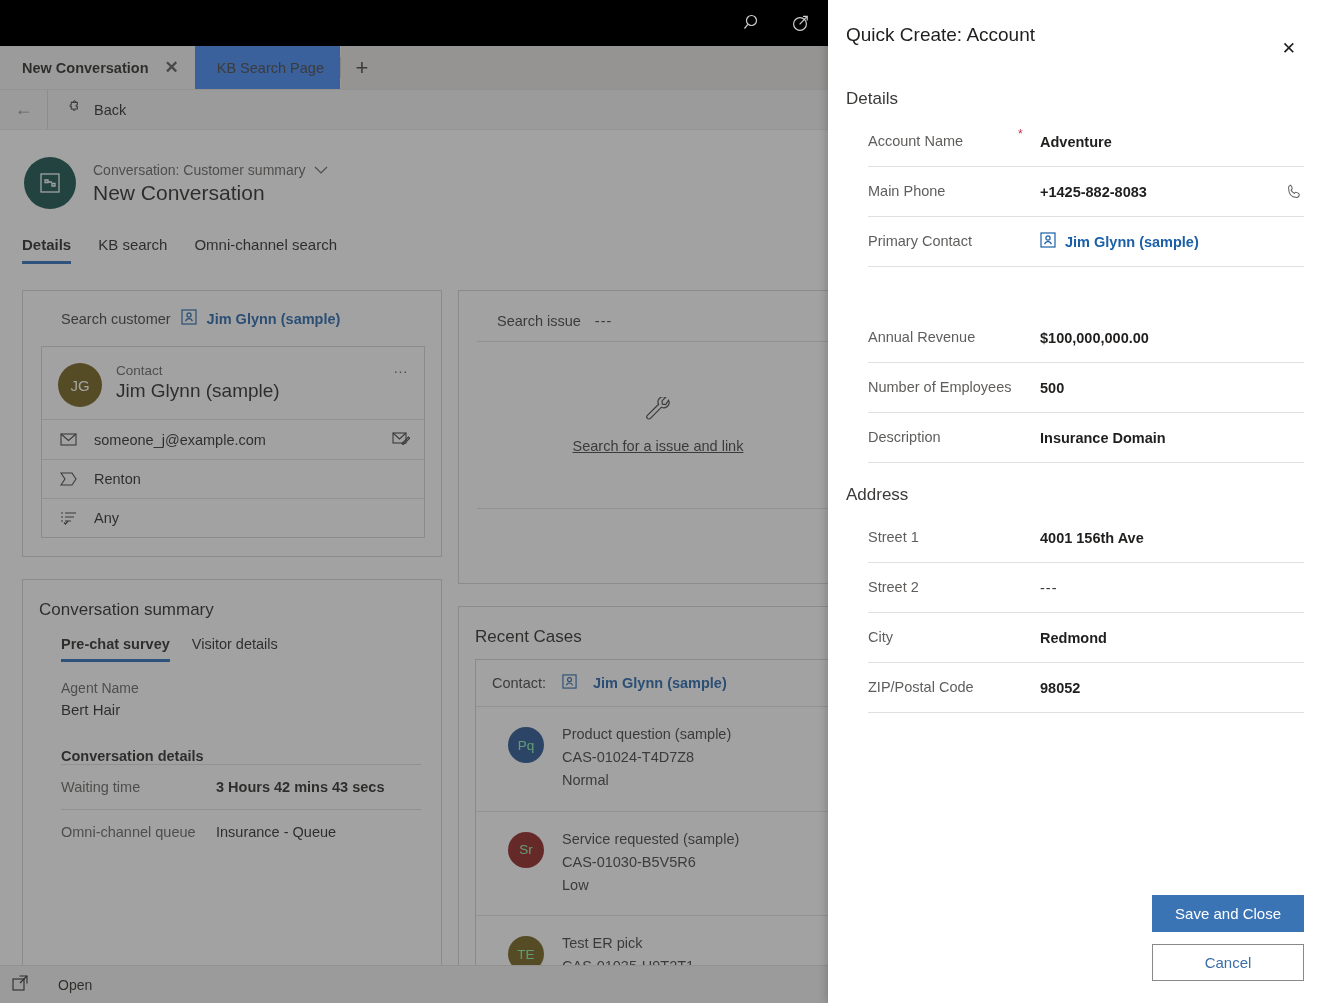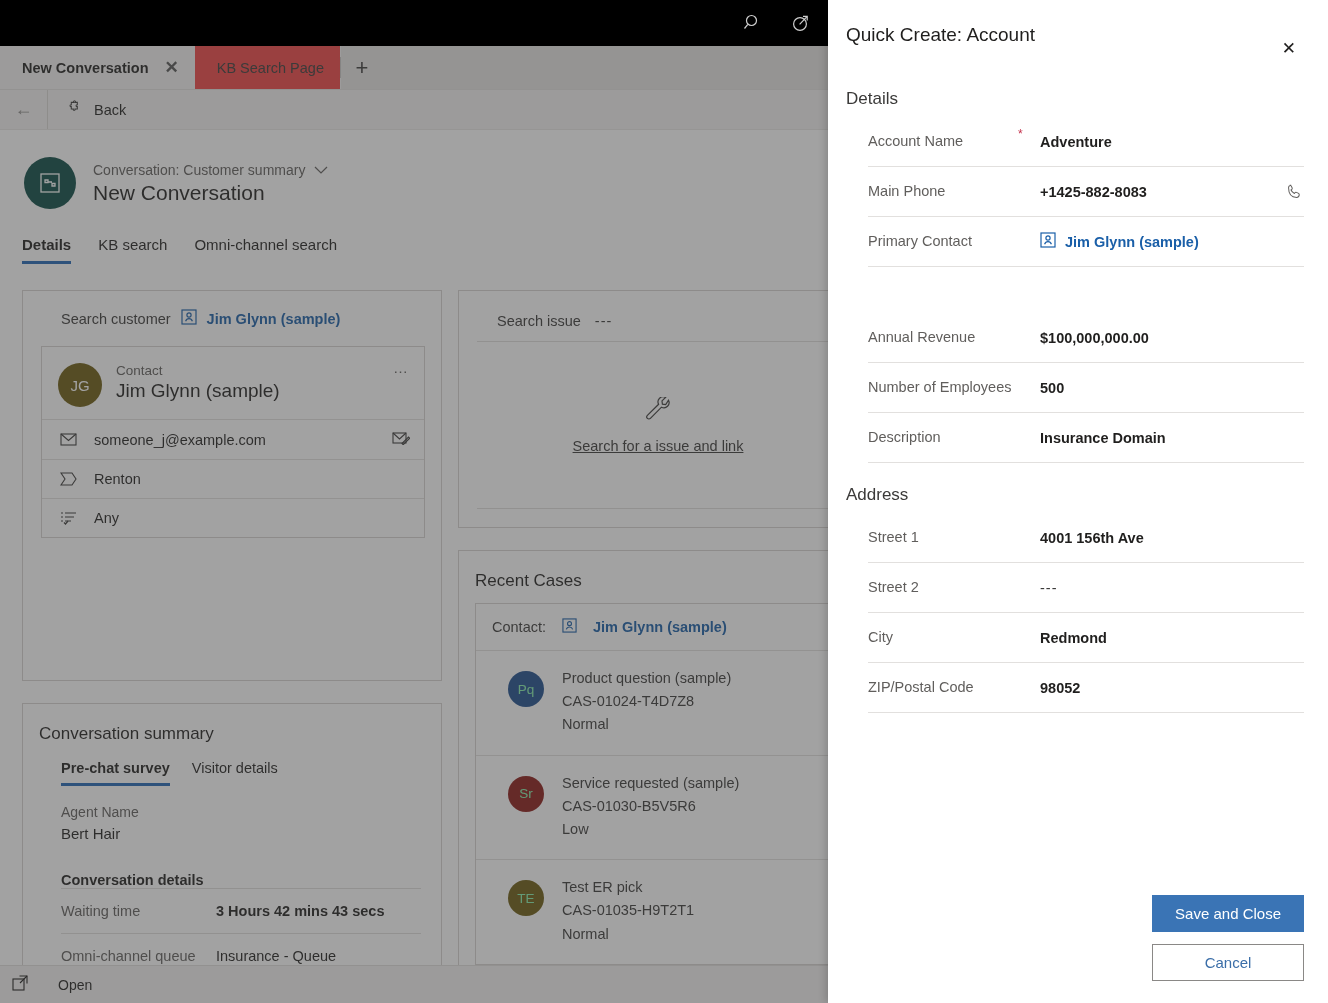--- a/index.html
+++ b/index.html
@@ -34,21 +34,21 @@
     display: flex; align-items: stretch;
     border-bottom: 1px solid #e3e1df;
   }
   .tab {
     display: flex; align-items: center; gap: 16px;
     padding: 0 16px 0 22px;
     font-size: 14.5px; color: #201f1e;
     position: relative;
   }
   .tab.active { background: #f3f2f1; font-weight: 600; }
-  .tab.inactive { background: #ef4444; color: #3b3a39; font-weight: 400;}
+  .tab.inactive { background: #3b82f6; color: #3b3a39; font-weight: 400;}
   .tab-close { color: #555; font-size: 17px; line-height: 1; cursor: pointer; }
   .tab-sep { width: 1px; background: #c8c6c4; margin: 11px 0; }
   .tab-add {
     width: 42px; display: flex; align-items: center; justify-content: center;
     font-size: 22px; color: #3b3a39; background: #e6e4e2;
   }
   .tab-fill { flex: 1; background: #e6e4e2; }
 
   .cmdbar {
     position: absolute; top: 90px; left: 0; width: 1328px; height: 40px;
@@ -267,21 +267,21 @@
     </div>
 
     <div class="tabs2">
       <div class="tab2 sel">Details</div>
       <div class="tab2">KB search</div>
       <div class="tab2">Omni-channel search</div>
     </div>
 
     <div class="col-left">
 
-      <div class="card" style="height:391px;">
+      <div class="card" style="height:267px;">
         <div class="search-customer-row">
           <span>Search customer</span>
           <span>
             <svg width="16" height="16" viewBox="0 0 16 16">
                 <rect x="1" y="1" width="14" height="14" fill="none" stroke="#1a5fa8" stroke-width="1.2"></rect>
                 <circle cx="8" cy="6" r="2.1" fill="none" stroke="#1a5fa8" stroke-width="1.2"></circle>
                 <path d="M4.6 12.2c.6-1.8 1.9-2.6 3.4-2.6s2.8.8 3.4 2.6" fill="none" stroke="#1a5fa8" stroke-width="1.2"></path>
               </svg>
           </span>
           <span class="link">Jim Glynn (sample)</span>
@@ -351,21 +351,21 @@
           <div class="v">3 Hours 42 mins 43 secs</div>
         </div>
         <div class="dl-row">
           <div class="k">Omni-channel queue</div>
           <div class="v" style="font-weight:400;">Insurance - Queue</div>
         </div>
       </div>
     </div>
 
     <div class="col-mid">
-      <div class="card" style="height:238px;">
+      <div class="card" style="height:294px;">
         <div class="issue-row">
           <span>Search issue</span>
           <span class="issue-dash">---</span>
         </div>
         <div class="issue-empty">
           <span>
             <svg width="28" height="26" viewBox="0 0 28 26">
                 <path d="M24.5 3.2a5.2 5.2 0 0 1-7 7L6.4 21.4a2.1 2.1 0 1 1-3-3L14.6 7.3a5.2 5.2 0 0 1 7-7L18 3.9l.4 3.3 3.3.4z" fill="none" stroke="#3b3a39" stroke-width="1.2"></path>
               </svg>
           </span>

